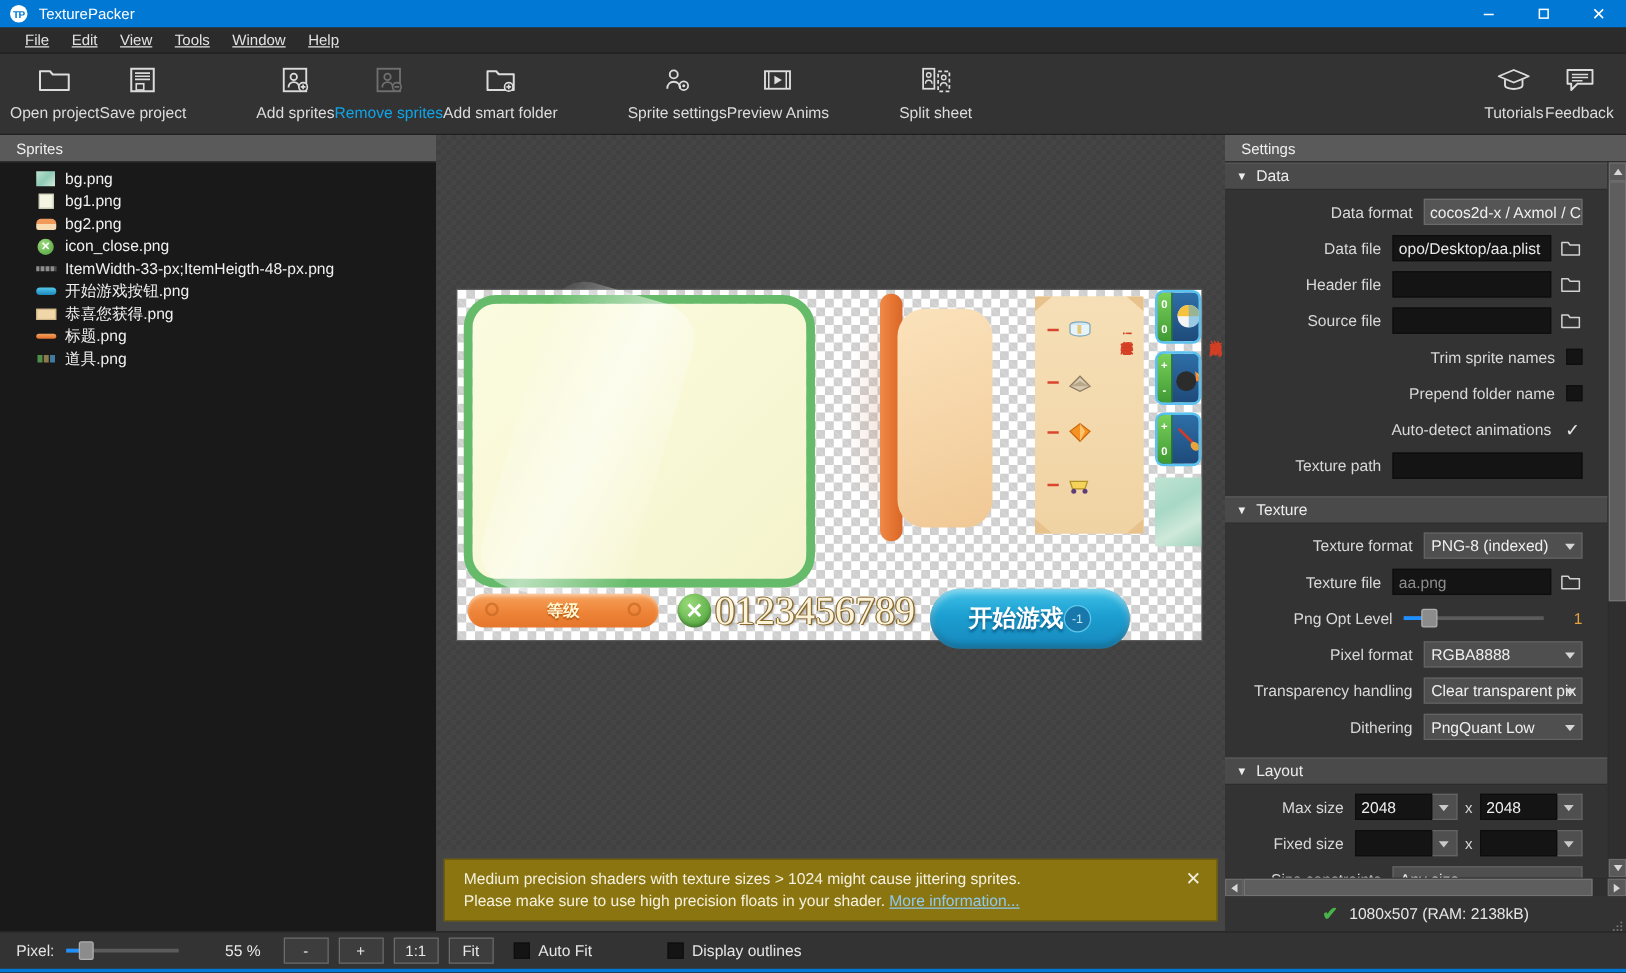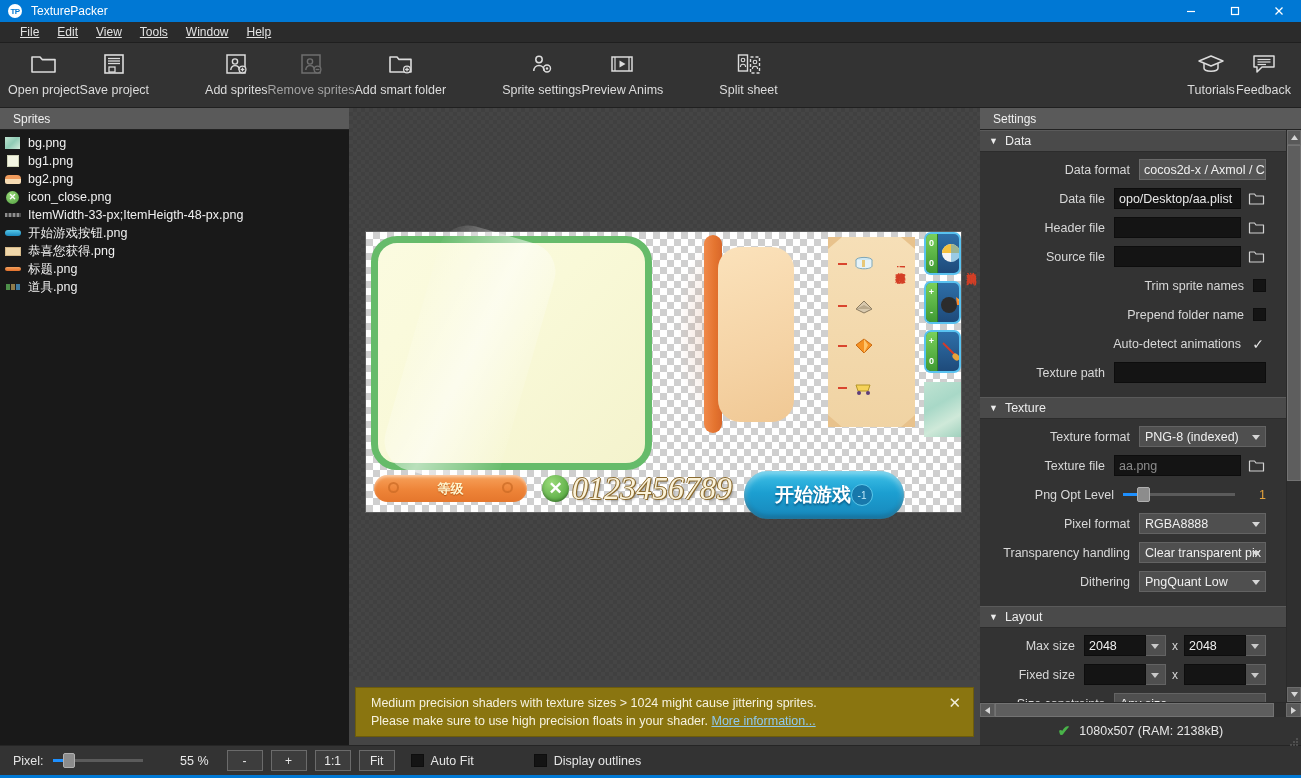--- a/index.html
+++ b/index.html
@@ -41,38 +41,38 @@
 
   
   .toolbar {
     height:65px; flex:0 0 65px; background:#333333; display:flex; align-items:flex-start;
     border-bottom:1px solid #202020; position:relative;
   }
   .tool {
     display:flex; flex-direction:column; align-items:center; justify-content:flex-start;
     padding-top:6px; min-width:50px; color:#dcdcdc; cursor:default;
   }
-  .tool.disabled { color:#a3a3a3; }
+  .tool.disabled { color:#0ea5e9; }
   .tool .ticon { height:30px; display:flex; align-items:center; justify-content:center; }
   .tool .tlabel { font-size:12.5px; margin-top:4px; white-space:nowrap; }
   .tool-spacer-lg { width:56px; }
   .tool-flex { flex:1; }
 
   
   .body { flex:1; display:flex; min-height:0; }
 
   
   .sprites-panel { width:349px; flex:0 0 349px; display:flex; flex-direction:column; background:#1a1a1a; }
   .panel-head {
     height:22px; flex:0 0 22px; background:#5a5a5a; color:#f0f0f0; font-size:12px;
     display:flex; align-items:center; padding-left:13px; border-bottom:1px solid #222;
   }
   .sprite-list { flex:1; overflow:hidden; padding-top:4px; background:#191919; }
   .sprite-row {
-    height:18px; display:flex; align-items:center; padding-left:4px; color:#f0f0f0; font-size:12.5px;
+    height:18px; display:flex; align-items:center; padding-left:28px; color:#f0f0f0; font-size:12.5px;
     cursor:default; white-space:nowrap;
   }
   .sprite-row .sp-thumb {
     width:17px; height:13px; margin-right:7px; flex:0 0 17px;
     display:flex; align-items:center; justify-content:center;
   }
 
   
   .center { flex:1; display:flex; flex-direction:column; min-width:0; background:#454545; }
   .canvas-area {
@@ -123,21 +123,20 @@
   .close-icon-sp {
     position:absolute; left:176px; top:243px; width:27px; height:27px; border-radius:50%;
     background:radial-gradient(circle at 35% 30%,#9ada7a,#5eaf48 70%,#3f8a34 100%);
     display:flex; align-items:center; justify-content:center; color:#fff; font-size:17px; font-weight:bold;
     box-shadow:inset 0 -2px 3px rgba(0,0,0,.25);
   }
   .digits {
     position:absolute; left:206px; top:238px; font-size:32px; letter-spacing:0px;
     font-family:"Liberation Serif", serif; color:#fbf3da;
     text-shadow:1px 1px 0 #8a6a2f, -1px 0 0 #8a6a2f, 0 -1px 0 #8a6a2f, 1px 0 0 #8a6a2f, 2px 2px 2px rgba(0,0,0,.25);
-    font-style:italic;
   }
 
   .bg2-stack { position:absolute; left:338px; top:0px; width:105px; height:205px; }
   .bg2-edge {
     position:absolute; left:0; top:3px; width:18px; height:198px; border-radius:9px;
     background:linear-gradient(90deg,#f0894a,#e4742f 60%,#d9672a);
   }
   .bg2-main {
     position:absolute; left:14px; top:15px; width:76px; height:175px; border-radius:22px;
     background:linear-gradient(160deg,#fbe2bb,#f5d3a5 60%,#f0c894);

